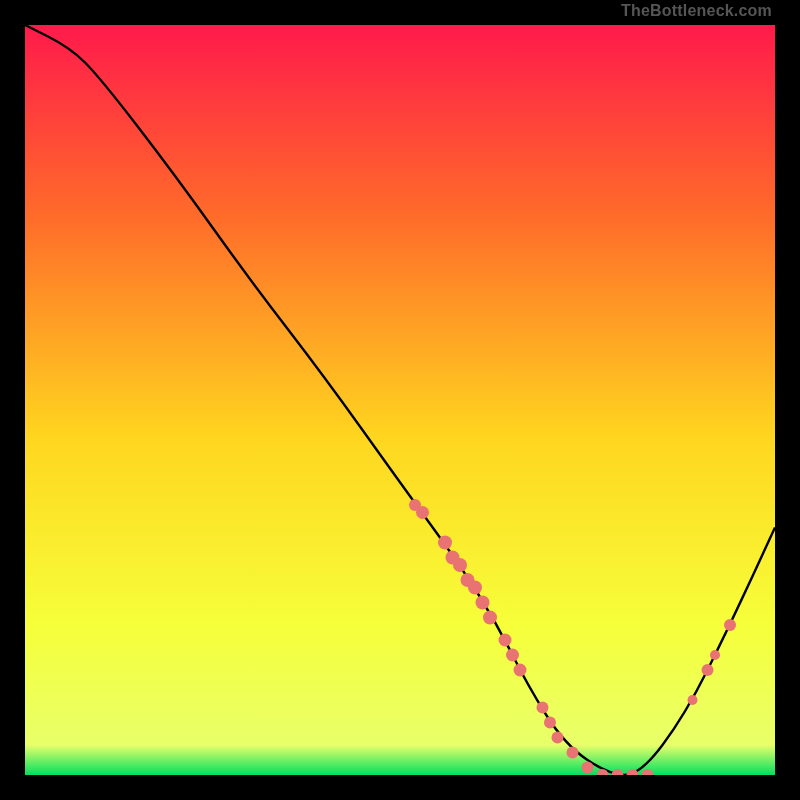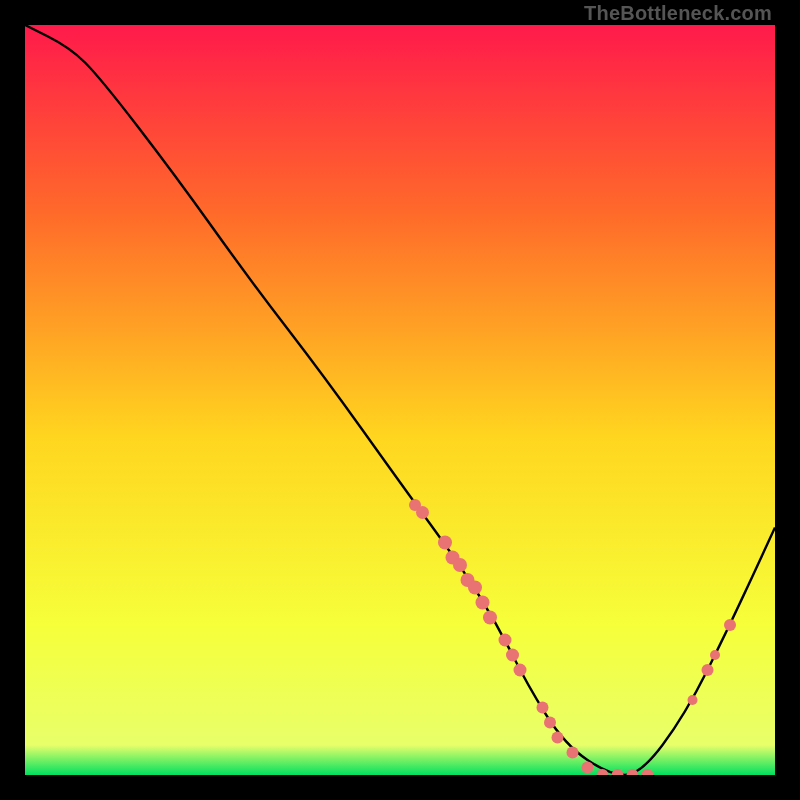--- a/index.html
+++ b/index.html
@@ -24,21 +24,21 @@
     left: 0;
     top: 0;
     width: 750px;
     height: 750px;
   }
   .watermark {
     position: absolute;
     top: 2px;
     right: 28px;
     color: #555;
-    font-size: 20px;
+    font-size: 16px;
     font-weight: 600;
     letter-spacing: 0.2px;
     user-select: none;
   }
 </style>
 </head>
 <body>
 
 <div class="watermark">TheBottleneck.com</div>
 

